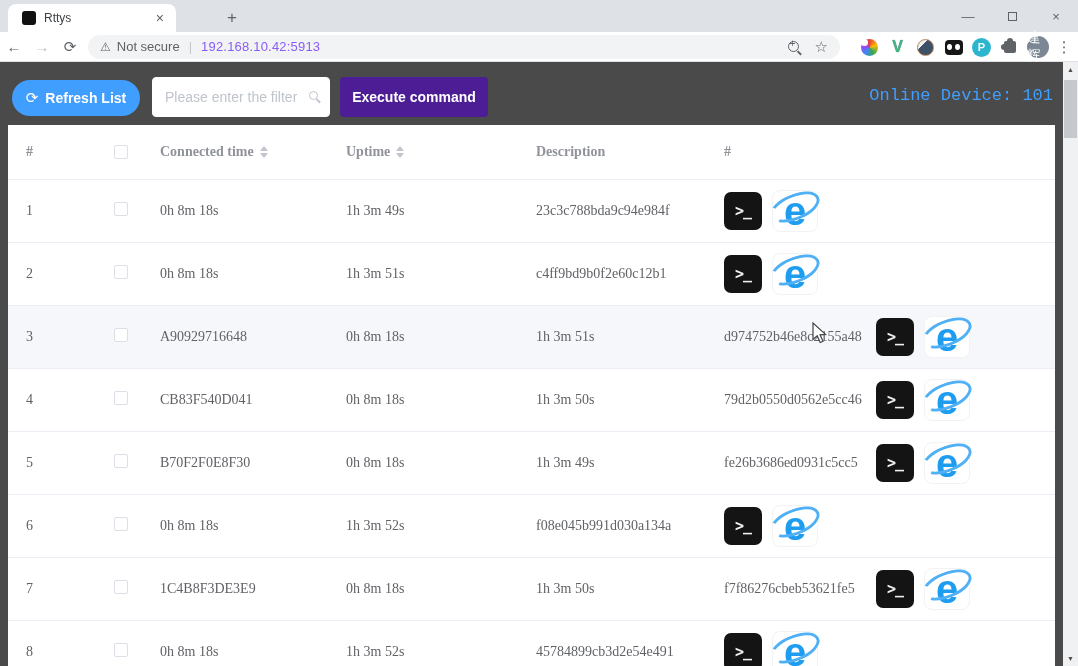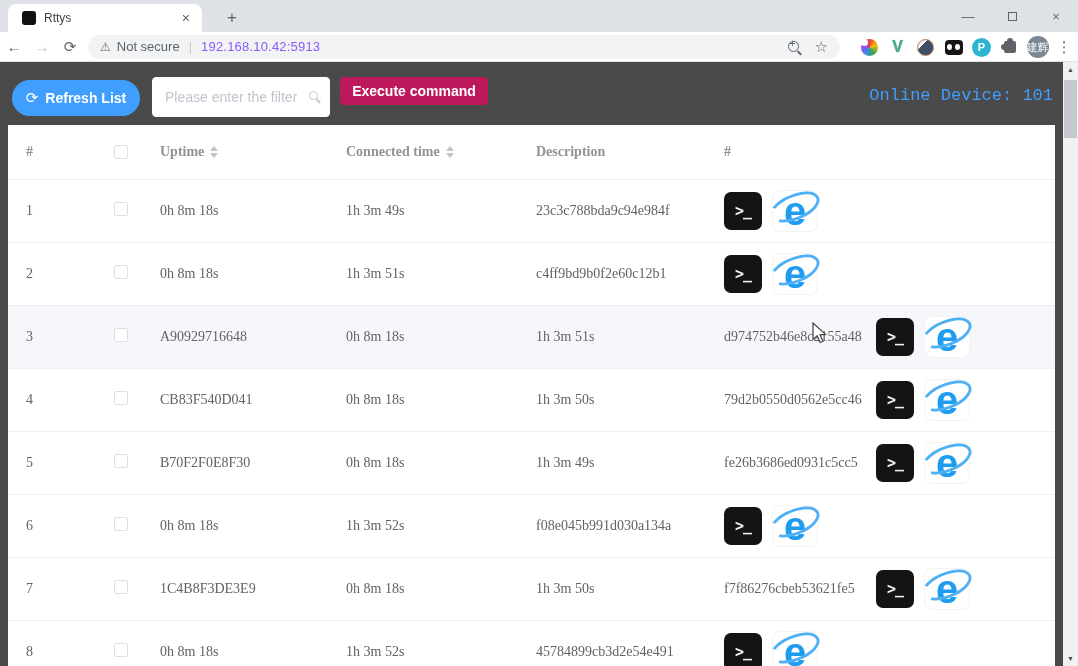--- a/index.html
+++ b/index.html
@@ -2,21 +2,21 @@
 <html><head>
 <meta charset="utf-8">
 <style>
   * { margin:0; padding:0; box-sizing:border-box; }
   html,body { width:1078px; height:666px; overflow:hidden; background:#dee1e6;
     font-family:"Liberation Sans", sans-serif; }
   .stage { position:relative; width:1078px; height:666px; }
 
   
   .tabstrip { position:absolute; top:0; left:0; right:0; height:32px; background:#dee1e6; }
-  .tab { position:absolute; left:8px; top:4px; width:194px; height:28px; background:#fff;
+  .tab { position:absolute; left:8px; top:4px; width:168px; height:28px; background:#fff;
     border-radius:8px 8px 0 0; display:flex; align-items:center; padding:0 8px; }
   .favicon { width:14px; height:14px; background:#111; border-radius:3px; margin:0 8px 0 6px; flex:none; }
   .tab-title { font-size:12px; color:#3c4043; flex:1; white-space:nowrap; overflow:hidden; }
   .tab-close { font-size:14px; color:#5f6368; padding:0 4px; cursor:default; }
   .newtab { position:absolute; left:220px; top:6px; width:24px; height:24px; display:flex;
     align-items:center; justify-content:center; font-size:17px; color:#5f6368; }
   .wincontrols { position:absolute; right:0; top:0; height:32px; display:flex; align-items:center; }
   .winbtn { width:44px; text-align:center; color:#5f6368; font-size:13px; }
   .winbtn.max span { display:inline-block; width:9px; height:9px; border:1px solid #5f6368; }
 
@@ -49,41 +49,41 @@
     align-items:center; justify-content:center; gap:3px; }
   .ext-panda i { width:5px; height:6px; background:#fff; border-radius:50%; }
   .ext-p { width:19px; height:19px; border-radius:50%; background:#2cb5cf; color:#fff;
     font-size:11px; font-weight:bold; display:flex; align-items:center; justify-content:center; }
   .ext-puzzle { width:12px; height:12px; background:#5f6368; position:relative; border-radius:2px; }
   .ext-puzzle::before { content:""; position:absolute; width:6px; height:6px; border-radius:50%;
     background:#5f6368; top:-3px; left:3px; }
   .ext-puzzle::after { content:""; position:absolute; width:6px; height:6px; border-radius:50%;
     background:#5f6368; left:-3px; top:3px; }
   .ext-avatar { width:22px; height:22px; border-radius:50%; background:#7b8794; color:#fff;
-    font-size:11px; display:flex; align-items:center; justify-content:center; letter-spacing:0; }
+    font-size:14px; display:flex; align-items:center; justify-content:center; letter-spacing:0; }
   .menu-dots { color:#5f6368; font-size:15px; width:20px; text-align:center; }
 
   
   .page { position:absolute; top:62px; left:0; right:0; bottom:0; background:#4a4a4a; }
 
   .page-toolbar { position:absolute; top:0; left:0; right:15px; height:63px; }
   .btn-refresh { position:absolute; left:12px; top:18px; width:128px; height:36px; border:none;
     border-radius:18px; background:#409EFF; color:#fff; font-weight:bold; font-size:14px;
     font-family:"Liberation Sans",sans-serif; display:flex; align-items:center; justify-content:center; gap:7px; }
   .btn-refresh .glyph { font-weight:normal; font-size:15px; }
   .filter-wrap { position:absolute; left:152px; top:15px; width:178px; height:40px; }
   .filter-input { width:100%; height:100%; border:1px solid #fff; border-radius:4px; padding:0 30px 0 12px;
     font-size:14px; color:#606266; font-family:"Liberation Sans",sans-serif; outline:none; }
   .filter-input::placeholder { color:#bfc4cc; }
   .search-icon { position:absolute; right:12px; top:14px; width:9px; height:9px;
     border:1.5px solid #bfc4cc; border-radius:50%; }
   .search-icon::after { content:""; position:absolute; width:5px; height:1.5px; background:#bfc4cc;
     bottom:-2px; right:-4px; transform:rotate(45deg); }
-  .btn-exec { position:absolute; left:340px; top:15px; width:148px; height:28px; border:none;
-    border-radius:4px; background:#be185d; color:#fff; font-weight:bold; font-size:14px;
+  .btn-exec { position:absolute; left:340px; top:15px; width:148px; height:40px; border:none;
+    border-radius:4px; background:#4c1d95; color:#fff; font-weight:bold; font-size:14px;
     font-family:"Liberation Sans",sans-serif; }
   .online { position:absolute; right:10px; top:24px; color:#409EFF; font-size:17px;
     font-family:Liberation Mono, monospace; }
 
   .card { position:absolute; left:8px; top:63px; width:1047px; bottom:0; background:#fff; overflow:hidden;
     font-family:"Liberation Serif",serif; }
   .thead, .trow { display:grid; grid-template-columns:88px 46px 186px 190px 188px 152px 1fr;
     align-items:center; padding-left:12px; }
   .thead { height:55px; border-bottom:1px solid #ebeef5; color:#909399; font-weight:bold; font-size:14px; }
   .thead .cell { display:flex; align-items:center; padding-left:6px; }
@@ -194,28 +194,28 @@
       <div class="online">Online Device: 101</div>
     </div>
 
     <div class="card">
       <div class="thead">
         <div class="cell">#</div>
         <div class="cell">
             <span class="checkbox"></span>
           </div>
         <div class="cell">
-          <span>Uptime</span>
+          <span>Connected time</span>
           <span class="caret">
               <i class="up"></i>
               <i class="down"></i>
             </span>
         </div>
         <div class="cell">
-          <span>Connected time</span>
+          <span>Uptime</span>
           <span class="caret">
               <i class="up"></i>
               <i class="down"></i>
             </span>
         </div>
         <div class="cell">Description</div>
         <div class="cell">#</div>
       </div>
       <div id="tbody">
   <div class="trow">

